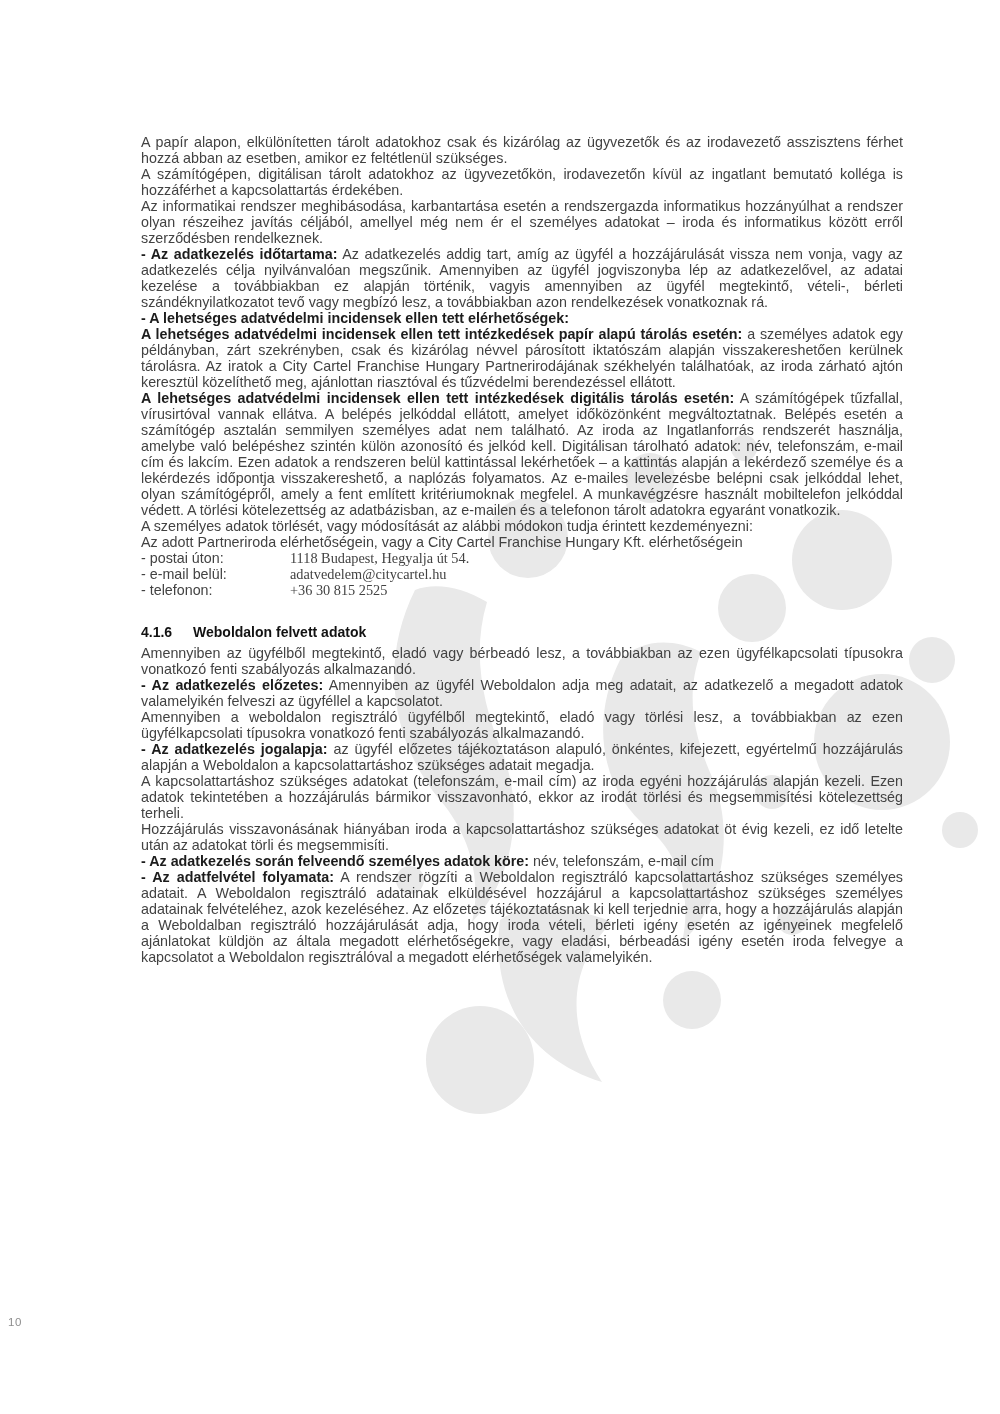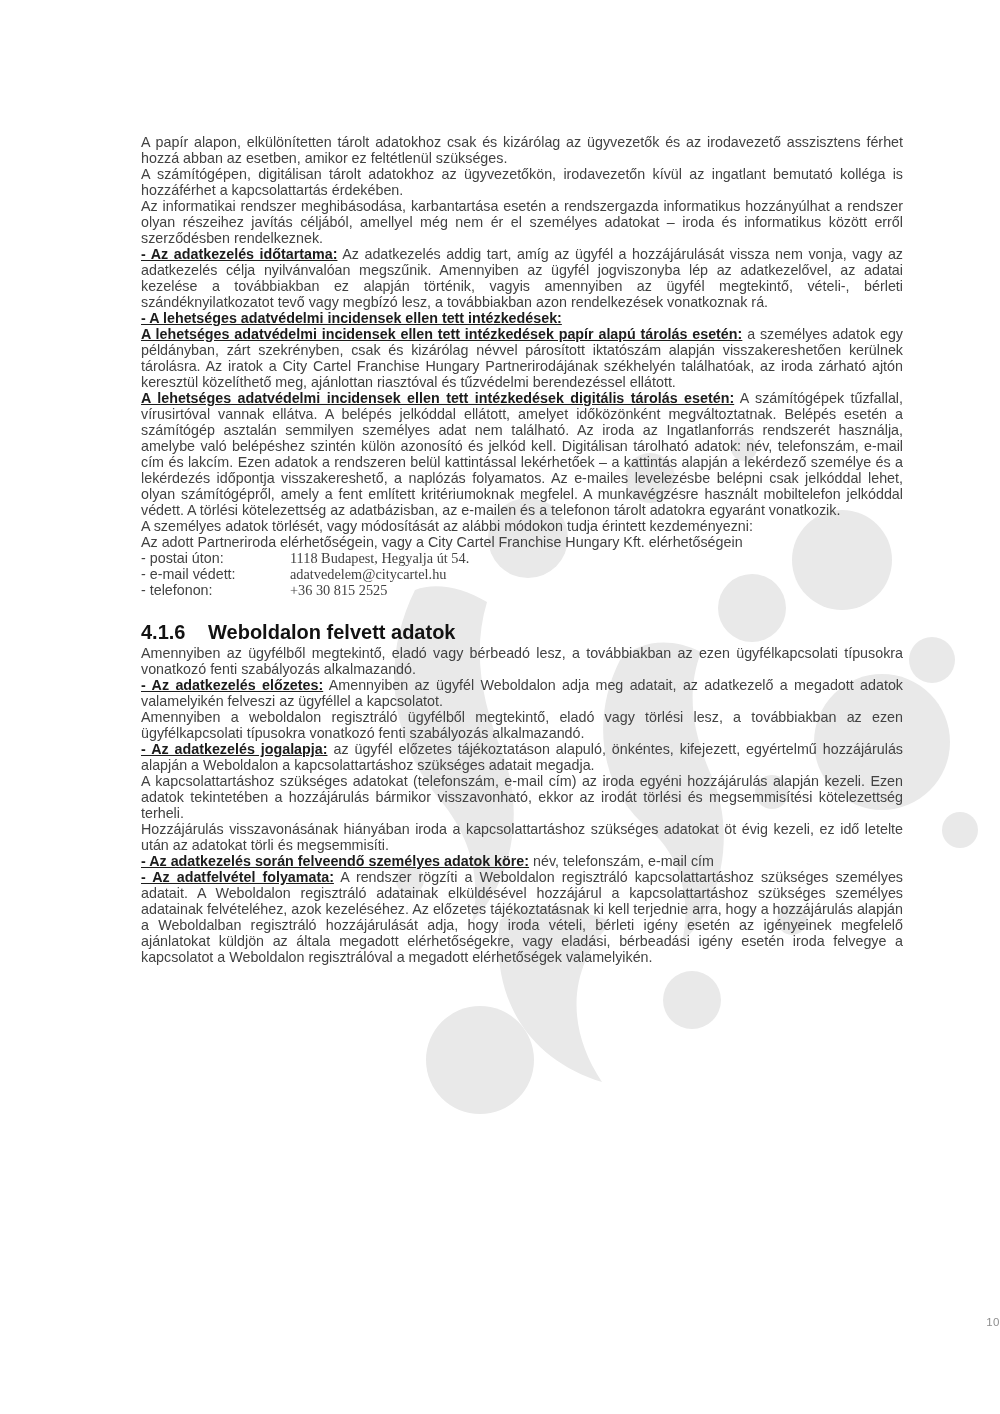--- a/index.html
+++ b/index.html
@@ -39,55 +39,54 @@
     color: #424242;
     text-align: justify;
     margin-left: 22px;
   }
   .para {
     margin: 0;
   }
   .para strong {
     color: #1c1c1c;
     font-weight: 700;
-    text-decoration: underline;
   }
   .contact-block {
     margin: 0;
   }
   .contact-row {
     display: flex;
     text-align: left;
     align-items: center;
   }
   .contact-label {
     width: 149px;
     flex: 0 0 149px;
   }
   .contact-value {
     flex: 1;
     font-family: Liberation Serif, serif;
   }
   .section-heading {
     margin: 26px 0 5px 0;
-    font-size: 20px;
+    font-size: 14px;
     font-weight: 700;
     color: #121212;
     text-align: left;
   }
   .section-number {
     display: inline-block;
     margin-right: 17px;
   }
   .page-footer {
     position: absolute;
-    left: 0;
+    left: 8px;
     right: 0;
     top: 1312px;
-    text-align: right;
+    text-align: left;
     z-index: 1;
   }
   .page-number {
     font-size: 11.5px;
     color: #8d8d8d;
     letter-spacing: 0.5px;
   }
 </style>
 </head>
 <body>
@@ -115,34 +114,34 @@
     </g>
   </svg>
 
   <div class="content">
 
     <div id="intro-blocks">
         <p class="para"><span>A papír alapon, elkülönítetten tárolt adatokhoz csak és kizárólag az ügyvezetők és az irodavezető asszisztens férhet hozzá abban az esetben, amikor ez feltétlenül szükséges.</span></p>
         <p class="para"><span>A számítógépen, digitálisan tárolt adatokhoz az ügyvezetőkön, irodavezetőn kívül az ingatlant bemutató kolléga is hozzáférhet a kapcsolattartás érdekében.</span></p>
         <p class="para"><span>Az informatikai rendszer meghibásodása, karbantartása esetén a rendszergazda informatikus hozzányúlhat a rendszer olyan részeihez javítás céljából, amellyel még nem ér el személyes adatokat – iroda és informatikus között erről szerződésben rendelkeznek.</span></p>
         <p class="para"><strong>- Az adatkezelés időtartama:</strong><span> Az adatkezelés addig tart, amíg az ügyfél a hozzájárulását vissza nem vonja, vagy az adatkezelés célja nyilvánvalóan megszűnik. Amennyiben az ügyfél jogviszonyba lép az adatkezelővel, az adatai kezelése a továbbiakban ez alapján történik, vagyis amennyiben az ügyfél megtekintő, vételi-, bérleti szándéknyilatkozatot tevő vagy megbízó lesz, a továbbiakban azon rendelkezések vonatkoznak rá.</span></p>
-        <p class="para"><strong>- A lehetséges adatvédelmi incidensek ellen tett intézkedések:</strong></p>
+        <p class="para"><strong>- A lehetséges adatvédelmi incidensek ellen tett elérhetőségek:</strong></p>
         <p class="para"><strong>A lehetséges adatvédelmi incidensek ellen tett intézkedések papír alapú tárolás esetén:</strong><span> a személyes adatok egy példányban, zárt szekrényben, csak és kizárólag névvel párosított iktatószám alapján visszakereshetően kerülnek tárolásra. Az iratok a City Cartel Franchise Hungary Partnerirodájának székhelyén találhatóak, az iroda zárható ajtón keresztül közelíthető meg, ajánlottan riasztóval és tűzvédelmi berendezéssel ellátott.</span></p>
         <p class="para"><strong>A lehetséges adatvédelmi incidensek ellen tett intézkedések digitális tárolás esetén:</strong><span> A számítógépek tűzfallal, vírusirtóval vannak ellátva. A belépés jelkóddal ellátott, amelyet időközönként megváltoztatnak. Belépés esetén a számítógép asztalán semmilyen személyes adat nem található. Az iroda az Ingatlanforrás rendszerét használja, amelybe való belépéshez szintén külön azonosító és jelkód kell. Digitálisan tárolható adatok: név, telefonszám, e-mail cím és lakcím. Ezen adatok a rendszeren belül kattintással lekérhetőek – a kattintás alapján a lekérdező személye és a lekérdezés időpontja visszakereshető, a naplózás folyamatos. Az e-mailes levelezésbe belépni csak jelkóddal lehet, olyan számítógépről, amely a fent említett kritériumoknak megfelel. A munkavégzésre használt mobiltelefon jelkóddal védett. A törlési kötelezettség az adatbázisban, az e-mailen és a telefonon tárolt adatokra egyaránt vonatkozik.</span></p>
         <p class="para"><span>A személyes adatok törlését, vagy módosítását az alábbi módokon tudja érintett kezdeményezni:</span></p>
         <p class="para"><span>Az adott Partneriroda elérhetőségein, vagy a City Cartel Franchise Hungary Kft. elérhetőségein</span></p>
       </div>
 
     <div class="contact-block" id="contact-block">
         <div class="contact-row">
           <span class="contact-label">- postai úton:</span>
           <span class="contact-value">1118 Budapest, Hegyalja út 54.</span>
         </div>
         <div class="contact-row">
-          <span class="contact-label">- e-mail védett:</span>
+          <span class="contact-label">- e-mail belül:</span>
           <span class="contact-value">adatvedelem@citycartel.hu</span>
         </div>
         <div class="contact-row">
           <span class="contact-label">- telefonon:</span>
           <span class="contact-value">+36 30 815 2525</span>
         </div>
       </div>
 
     <h2 class="section-heading">
       <span class="section-number">4.1.6</span>

